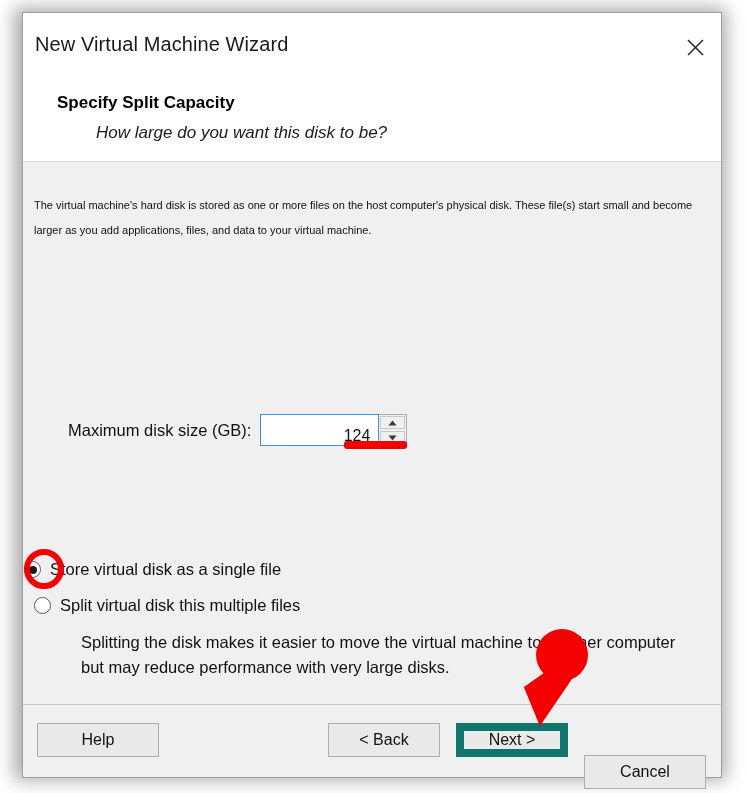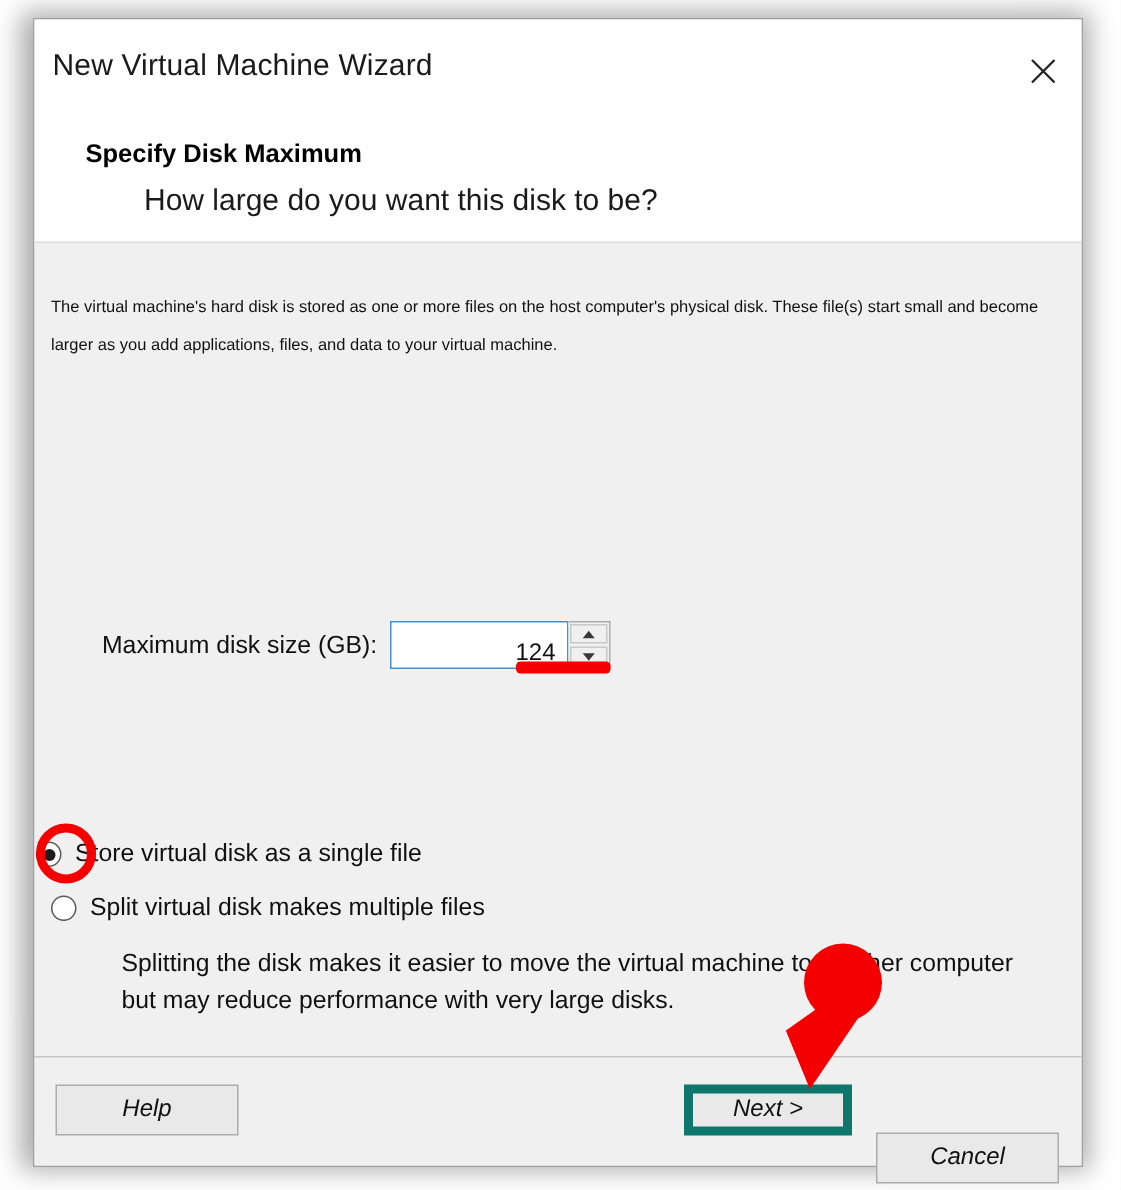--- a/index.html
+++ b/index.html
@@ -84,23 +84,24 @@
     top: 80px;
     font-size: 17px;
     font-weight: bold;
     color: #000000;
     white-space: nowrap;
   }
   .header-sub {
     position: absolute;
     left: 73px;
     top: 110px;
-    font-size: 20px;
+    font-size: 17px;
     color: #1a1a1a;
     white-space: nowrap;
+    font-style: italic;
   }
 
   
   .body {
     flex: 1 1 auto;
     position: relative;
     background: #f0f0f0;
     padding: 0;
   }
 
@@ -268,25 +269,24 @@
     background: #e9e9e9;
     border: 1px solid #adadad;
     font-family: "Liberation Sans", sans-serif;
     font-size: 16px;
     color: #111111;
     cursor: pointer;
     display: flex;
     align-items: center;
     justify-content: center;
     padding: 0;
-    font-style: italic;
   }
   #btn-help   { left: 14px;  width: 122px; }
   #btn-back   { left: 305px; width: 112px; }
-  #btn-next   { left: 433px; width: 112px; border: 6px solid #0f766e; background: #e9e9e9; }
+  #btn-next   { left: 433px; width: 112px; border: 8px solid #0f766e; background: #e9e9e9; }
   #btn-cancel { left: 561px; width: 122px; margin-top: 32px; }
 
   
   #red-arrow {
     position: absolute;
     left: 488px;
     top: 626px;
     width: 120px;
     height: 115px;
     pointer-events: none;
@@ -306,21 +306,21 @@
 
       <div class="close-btn">
         <span>
           <svg width="19" height="19" viewBox="0 0 19 19">
             <line x1="2" y1="2" x2="17" y2="17" stroke="#222" stroke-width="1.5"></line>
             <line x1="17" y1="2" x2="2" y2="17" stroke="#222" stroke-width="1.5"></line>
           </svg>
         </span>
       </div>
 
-      <div class="header-heading">Specify Disk Maximum</div>
+      <div class="header-heading">Specify Split Capacity</div>
 
       <div class="header-sub">How large do you want this disk to be?</div>
     </div>
 
     <div class="body">
 
       <div class="para">The virtual machine's hard disk is stored as one or more files on the host computer's physical disk. These file(s) start small and become larger as you add applications, files, and data to your virtual machine.</div>
 
       <div class="field-row">
         <span class="field-label">Maximum disk size (GB):</span>
@@ -350,28 +350,29 @@
 
       <div class="radio-row" id="radio-single">
         <span class="radio-ctl checked"></span>
         <span class="radio-label">Store virtual disk as a single file</span>
       </div>
 
       <div class="red-ring"></div>
 
       <div class="radio-row" id="radio-split">
         <span class="radio-ctl"></span>
-        <span class="radio-label">Split virtual disk makes multiple files</span>
+        <span class="radio-label">Split virtual disk this multiple files</span>
       </div>
 
       <div class="split-note">Splitting the disk makes it easier to move the virtual machine to another computer but may reduce performance with very large disks.</div>
     </div>
 
     <div class="footer">
       <button class="btn" id="btn-help">Help</button>
+      <button class="btn" id="btn-back">&lt; Back</button>
       <button class="btn" id="btn-next">Next &gt;</button>
       <button class="btn" id="btn-cancel">Cancel</button>
     </div>
 
   </div>
 
   <div id="red-arrow">
     <svg width="120" height="115" viewBox="0 0 120 115">
       <g>
         <circle cx="74" cy="29" r="26" fill="#f40000"></circle>

